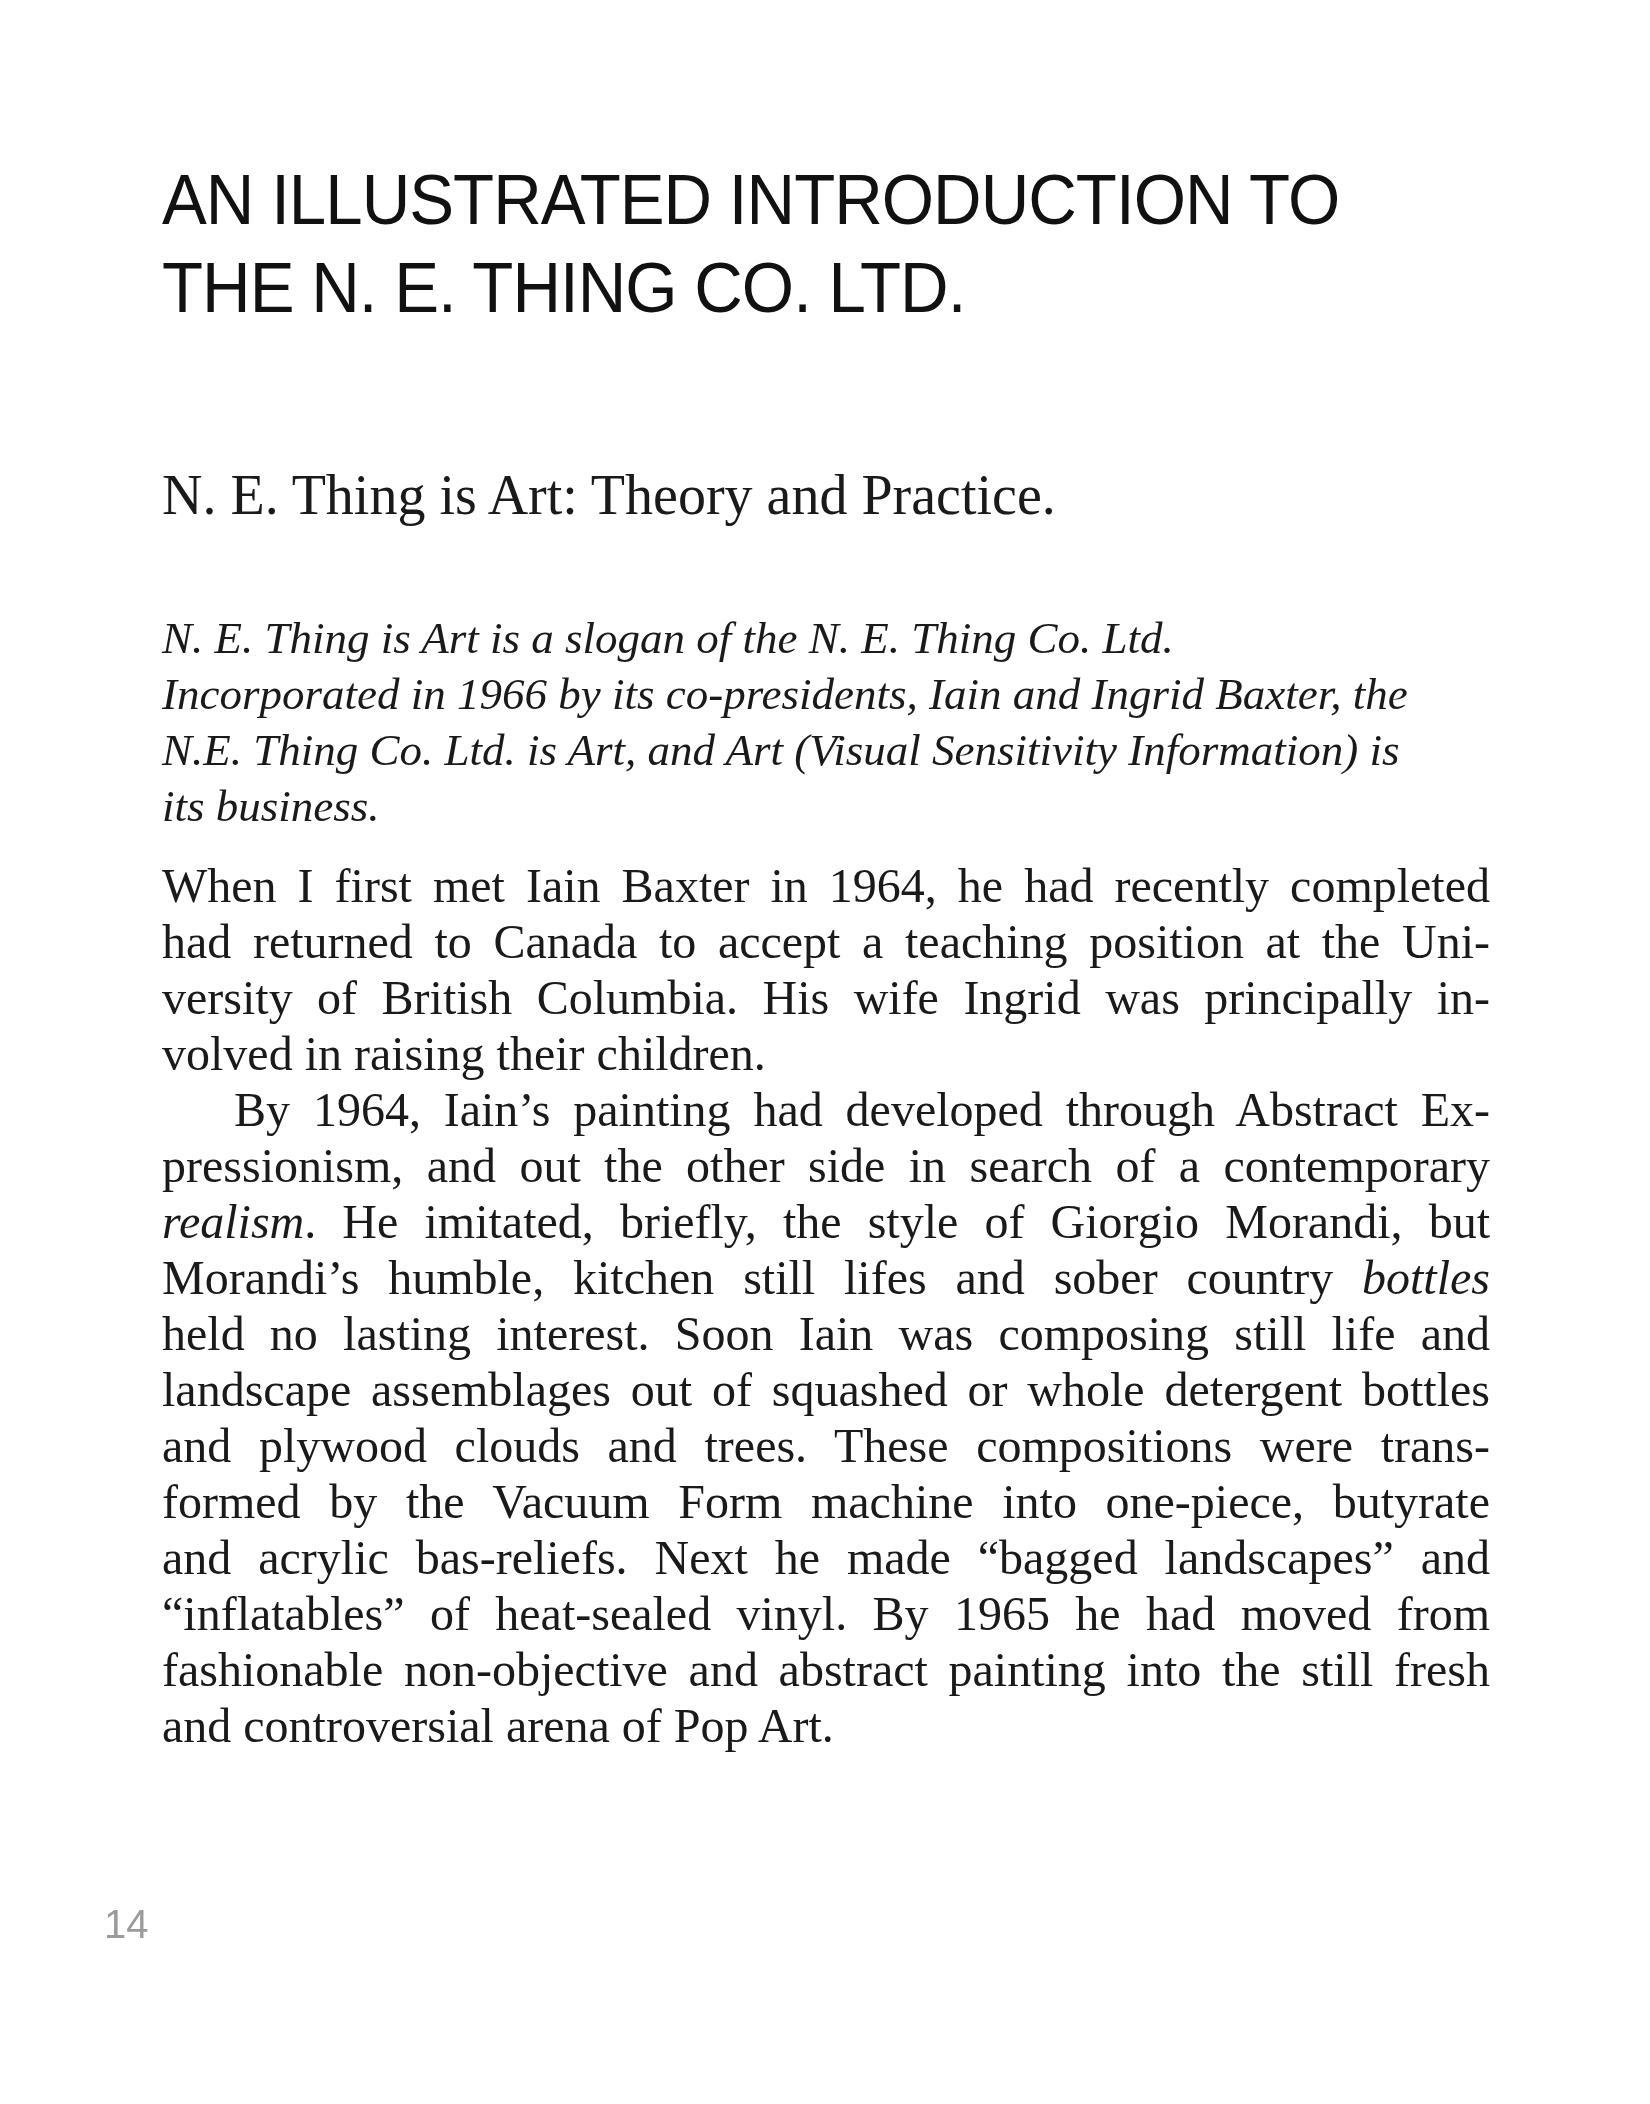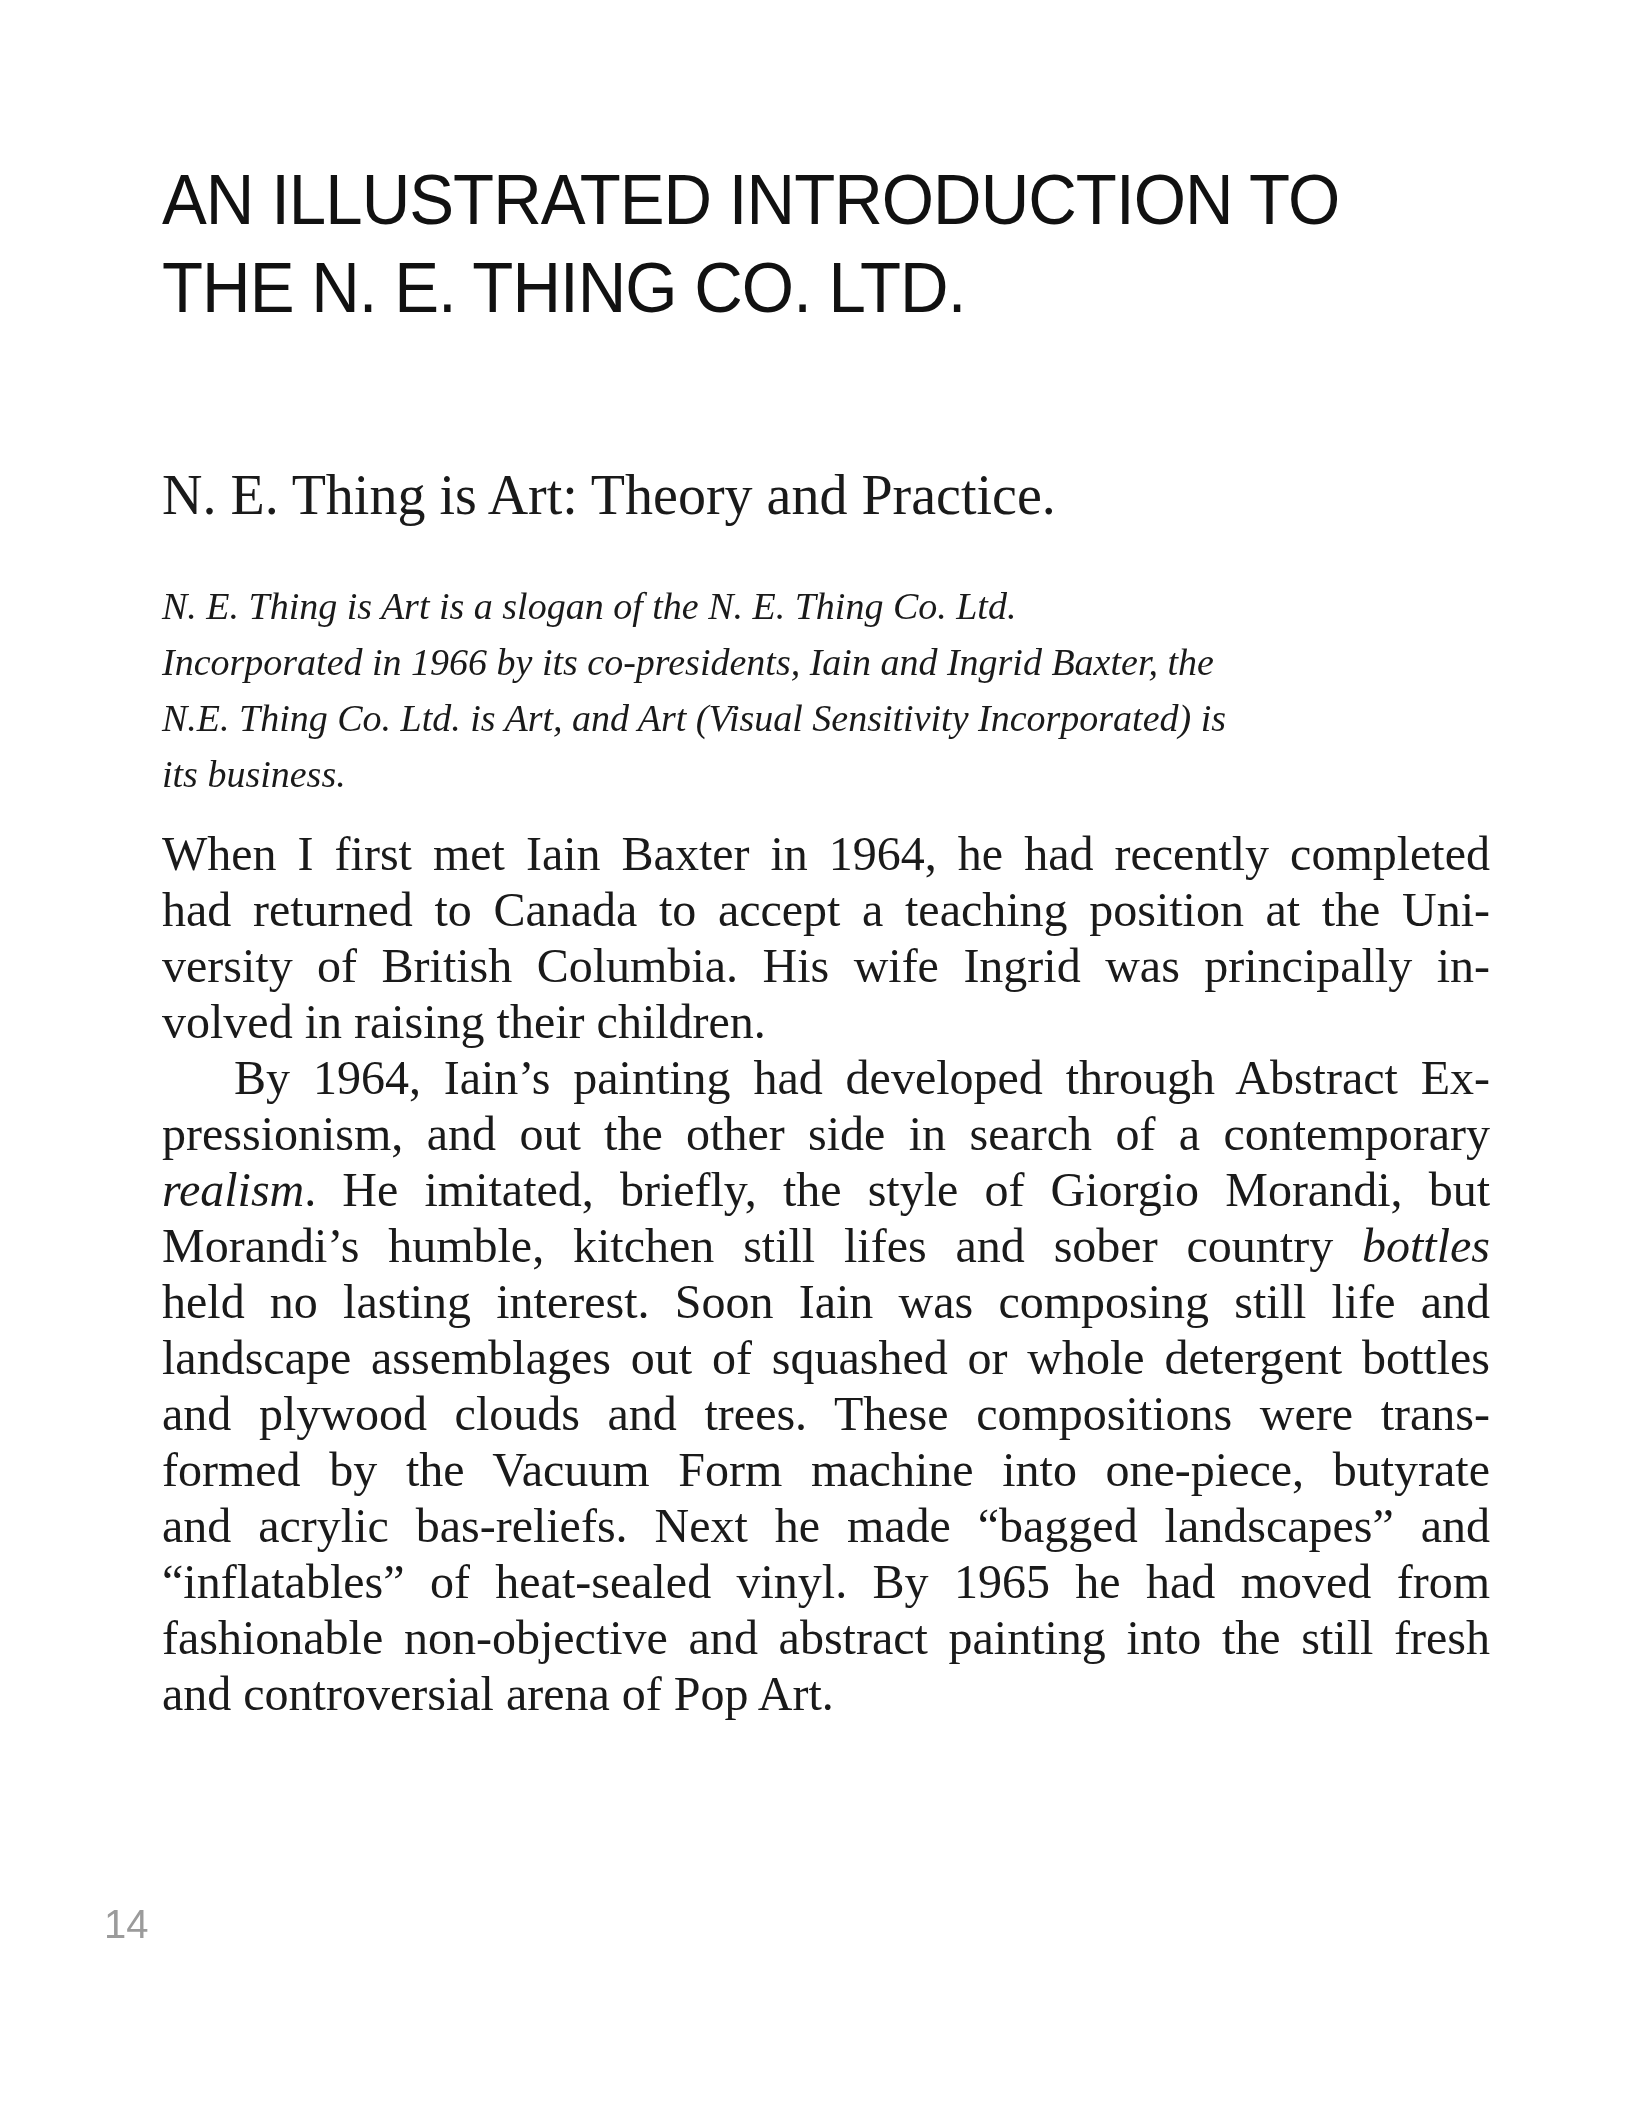--- a/index.html
+++ b/index.html
@@ -29,24 +29,24 @@
     transform-origin: left top;
   }
   .subtitle {
     margin-top: 135px;
     font-family: "Liberation Serif", serif;
     font-size: 56px;
     line-height: 56px;
     color: #1a1a1a;
   }
   .epigraph {
-    margin-top: 55px;
+    margin-top: 87px;
     font-family: "Liberation Serif", serif;
     font-style: italic;
-    font-size: 38px;
+    font-size: 45px;
     line-height: 56px;
     color: #1a1a1a;
   }
   .body-text {
     margin-top: 24px;
     font-family: "Liberation Serif", serif;
     font-size: 48px;
     line-height: 56px;
     color: #1a1a1a;
   }
@@ -77,21 +77,21 @@
 
 <div class="page">
   <div class="title">
       <div>AN ILLUSTRATED INTRODUCTION TO</div>
       <div>THE N. E. THING CO. LTD.</div>
     </div>
   <div class="subtitle">N. E. Thing is Art: Theory and Practice.</div>
   <div class="epigraph">
       <div>N. E. Thing is Art is a slogan of the N. E. Thing Co. Ltd.</div>
       <div>Incorporated in 1966 by its co-presidents, Iain and Ingrid Baxter, the</div>
-      <div>N.E. Thing Co. Ltd. is Art, and Art (Visual Sensitivity Incorporated) is</div>
+      <div>N.E. Thing Co. Ltd. is Art, and Art (Visual Sensitivity Information) is</div>
       <div>its business.</div>
     </div>
   <div class="body-text">
       <div class="para">
         <div class="line">When I first met Iain Baxter in 1964, he had recently completed</div>
         <div class="line">had returned to Canada to accept a teaching position at the Uni-</div>
         <div class="line">versity of British Columbia. His wife Ingrid was principally in-</div>
         <div class="line rag">volved in raising their children.</div>
       </div>
       <div class="para">

